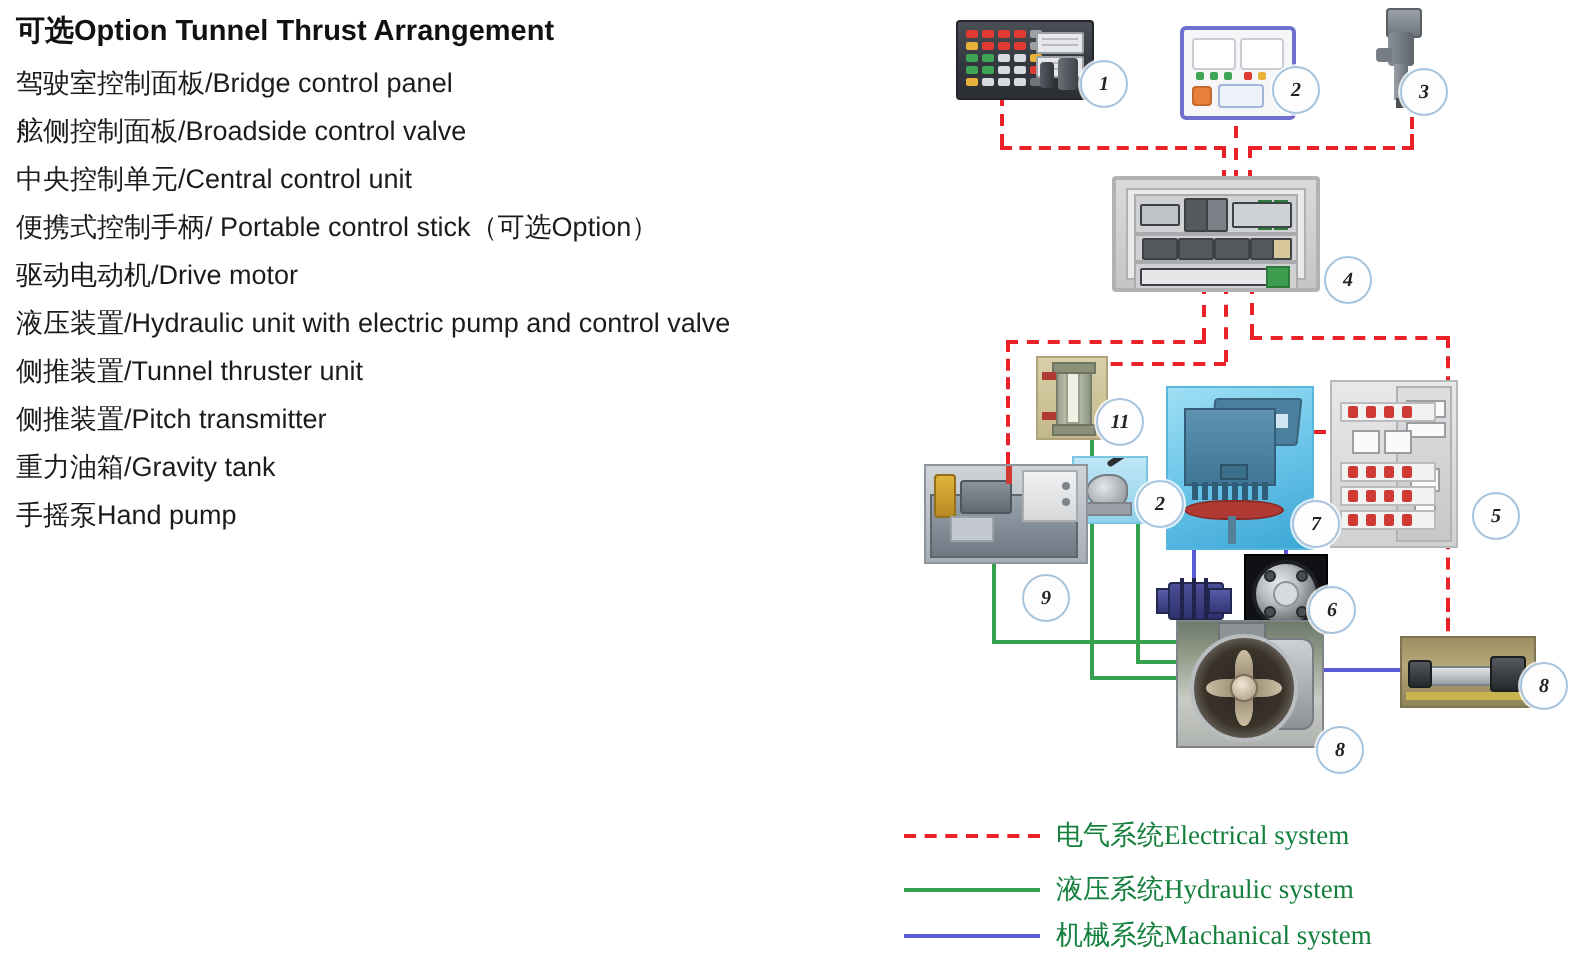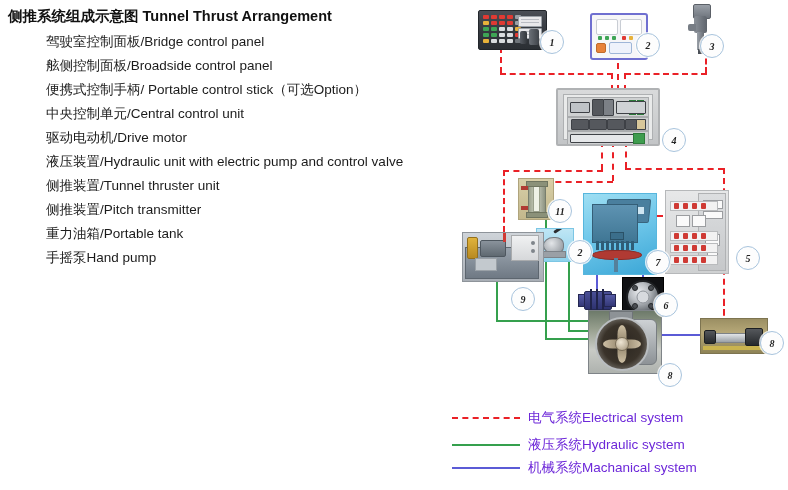--- a/index.html
+++ b/index.html
@@ -6,21 +6,21 @@
   body{
     width:788px;height:490px;background:#ffffff;
     font-family:"Liberation Sans","DejaVu Sans",sans-serif;
     color:#1a1a1a;position:relative;overflow:hidden;
   }
   #canvas{position:relative;width:788px;height:490px;}
 
   
   .legend-list{position:absolute;left:8px;top:6px;width:450px;}
   .list-title{font-size:14.5px;font-weight:bold;line-height:20px;margin-bottom:4px;color:#111;}
-  .list-item{font-size:13.5px;line-height:24px;color:#1b1b1b;white-space:nowrap;margin-left:38px;}
+  .list-item{font-size:13.5px;line-height:24px;color:#1b1b1b;white-space:nowrap;}
 
   
   .ln{position:absolute;}
   .elec-h{height:0;border-top:2px dashed #ea2127;}
   .elec-v{width:0;border-left:2px dashed #ea2127;}
   .hyd-h{height:0;border-top:2px solid #35a04d;}
   .hyd-v{width:0;border-left:2px solid #35a04d;}
   .mech-h{height:0;border-top:2px solid #5b5bd6;}
   .mech-v{width:0;border-left:2px solid #5b5bd6;}
 
@@ -164,38 +164,38 @@
   .hp-lever{position:absolute;left:17px;top:2px;width:15px;height:3px;background:#2b2d30;
             transform:rotate(-33deg);transform-origin:0 50%;border-radius:2px;}
   .hp-base{position:absolute;left:5px;bottom:3px;width:22px;height:5px;background:#9aa0a6;border:1px solid #7d8389;}
 
   
   .key{position:absolute;left:452px;}
   .key-line{position:absolute;left:0;top:8px;width:68px;height:0;}
   .key-elec{border-top:2.5px dashed #ea2127;}
   .key-hyd{border-top:2.5px solid #35a04d;}
   .key-mech{border-top:2.5px solid #5b5bd6;}
-  .key-label{position:absolute;left:76px;top:0;font-size:13.5px;line-height:18px;white-space:nowrap;color:#6d28d9;}
+  .key-label{position:absolute;left:76px;top:0;font-size:13.5px;line-height:18px;white-space:nowrap;color:#15803d;font-family:Liberation Serif, serif;}
 </style>
 </head>
 <body>
 
 <div id="canvas">
 
   <div class="legend-list">
-    <div class="list-title">侧推系统组成示意图 Tunnel Thrust Arrangement</div>
+    <div class="list-title">可选Option Tunnel Thrust Arrangement</div>
     <div class="list-item">驾驶室控制面板/Bridge control panel</div>
-    <div class="list-item">舷侧控制面板/Broadside control panel</div>
+    <div class="list-item">舷侧控制面板/Broadside control valve</div>
+    <div class="list-item">中央控制单元/Central control unit</div>
     <div class="list-item">便携式控制手柄/ Portable control stick（可选Option）</div>
-    <div class="list-item">中央控制单元/Central control unit</div>
     <div class="list-item">驱动电动机/Drive motor</div>
     <div class="list-item">液压装置/Hydraulic unit with electric pump and control valve</div>
     <div class="list-item">侧推装置/Tunnel thruster unit</div>
     <div class="list-item">侧推装置/Pitch transmitter</div>
-    <div class="list-item">重力油箱/Portable tank</div>
+    <div class="list-item">重力油箱/Gravity tank</div>
     <div class="list-item">手摇泵Hand pump</div>
   </div>
 
   <div class="ln elec-v" style="left:500px;top:47px;height:26px;"></div>
   <div class="ln elec-h" style="left:500px;top:73px;width:113px;"></div>
   <div class="ln elec-v" style="left:611px;top:73px;height:18px;"></div>
 
   <div class="ln elec-v" style="left:617px;top:52px;height:39px;"></div>
 
   <div class="ln elec-v" style="left:705px;top:50px;height:23px;"></div>

